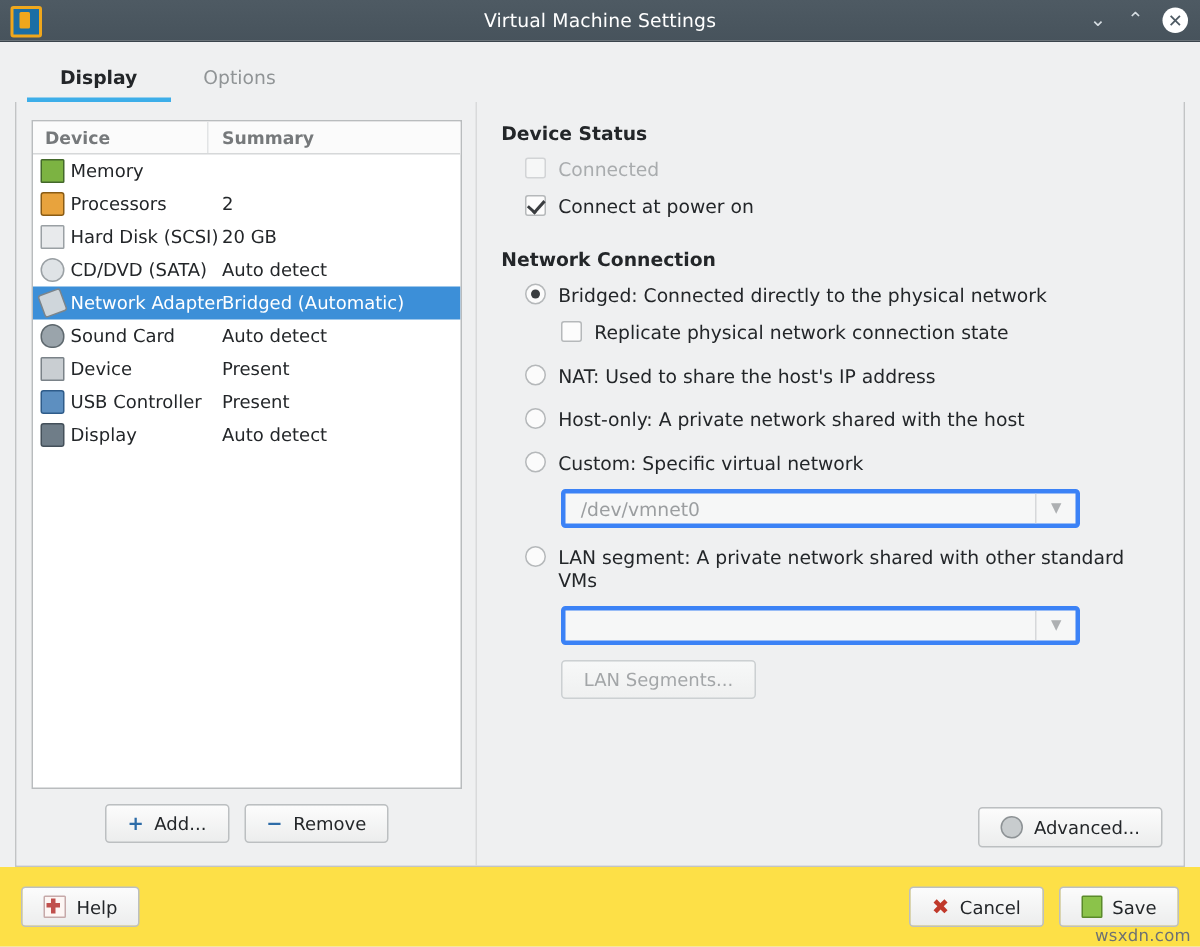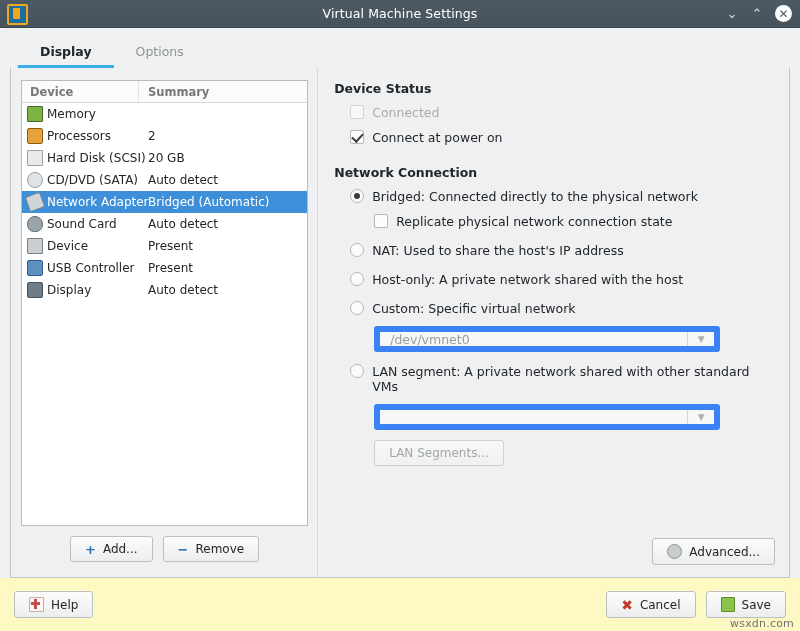--- a/index.html
+++ b/index.html
@@ -316,21 +316,21 @@
     width: 6px; height: 6px;
     border-radius: 50%;
     background: #3a3d40;
   }
 
   .combo {
     margin: 0 0 10px 40px;
     width: 346px;
     height: 26px;
     display: flex;
-    border: 6px solid #3b82f6;
+    border: 3px solid #3b82f6;
     border-radius: 3px;
     background: #f6f7f7;
     box-sizing: border-box;
     overflow: hidden;
   }
   .combo .value {
     flex: 1;
     display: flex;
     align-items: center;
     padding-left: 10px;
@@ -356,21 +356,21 @@
     border-radius: 11px;
   }
 
   
   .footer {
     height: 53px;
     flex: 0 0 auto;
     display: flex;
     align-items: center;
     padding: 0 14px;
-    background: #fef9c3;
+    background: #fde047;
     position: relative;
   }
   .footer-right {
     margin-left: auto;
     display: flex;
     gap: 10px;
   }
   .watermark {
     position: absolute;
     right: 6px;

